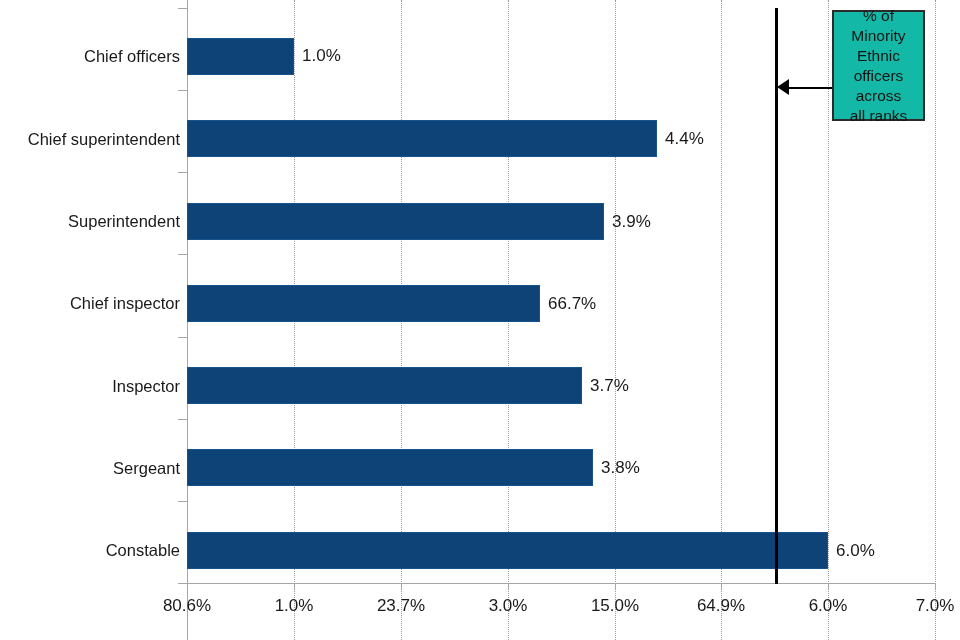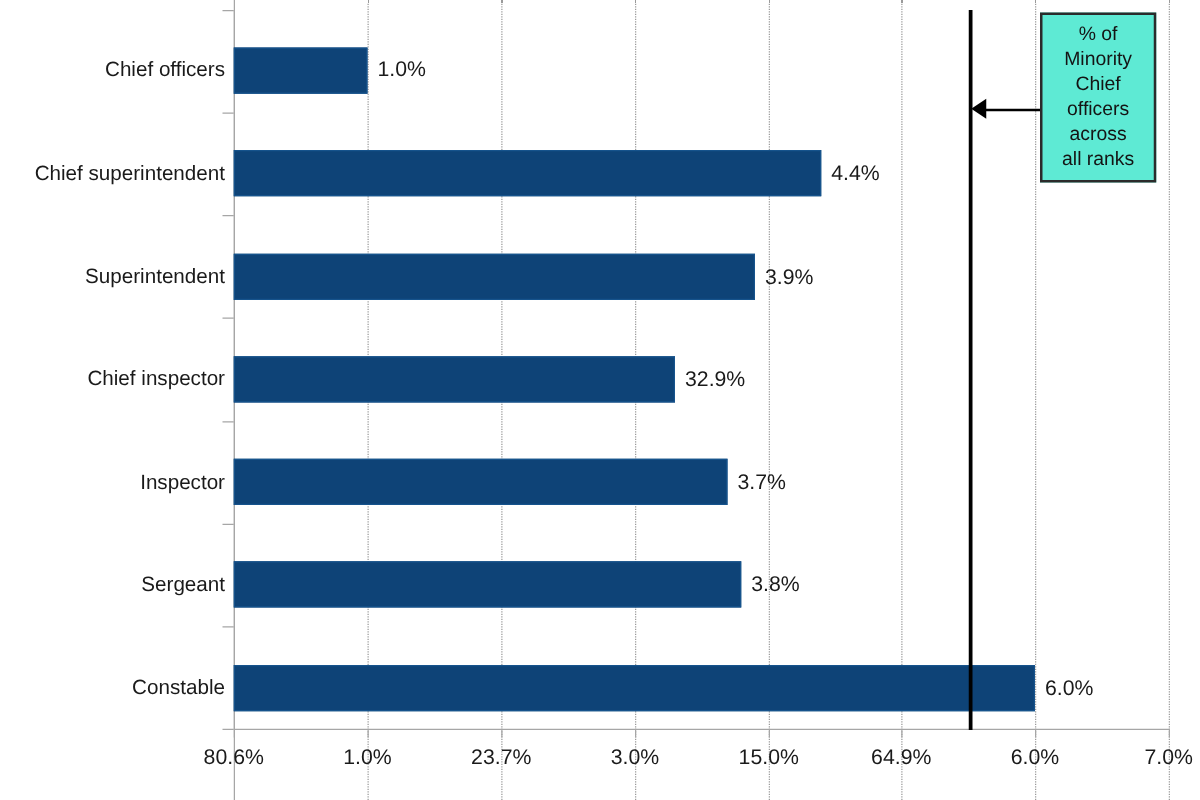--- a/index.html
+++ b/index.html
@@ -122,23 +122,23 @@
     width: 0;
     border-left: 3px solid #000000;
   }
 
   
   .callout-box {
     position: absolute;
     left: 832px;
     top: 10px;
     width: 93px;
-    height: 136px;
+    height: 111px;
     border: 2px solid #2b2b2b;
-    background: #5eead4;
+    background: #14b8a6;
     box-sizing: border-box;
     display: flex;
     align-items: center;
     justify-content: center;
   }
   .callout-text {
     font-size: 15.5px;
     line-height: 20px;
     text-align: center;
     color: #141414;
@@ -234,35 +234,35 @@
     <div class="bar" style="left:187px; top:285px; width:353px;"></div>
     <div class="bar" style="left:187px; top:367px; width:395px;"></div>
     <div class="bar" style="left:187px; top:449px; width:406px;"></div>
     <div class="bar" style="left:187px; top:532px; width:641px;"></div>
   </div>
 
   <div>
     <div class="data-label" style="left:302px; top:47px;">1.0%</div>
     <div class="data-label" style="left:665px; top:130px;">4.4%</div>
     <div class="data-label" style="left:612px; top:213px;">3.9%</div>
-    <div class="data-label" style="left:548px; top:295px;">32.9%</div>
+    <div class="data-label" style="left:548px; top:295px;">66.7%</div>
     <div class="data-label" style="left:590px; top:377px;">3.7%</div>
     <div class="data-label" style="left:601px; top:459px;">3.8%</div>
     <div class="data-label" style="left:836px; top:542px;">6.0%</div>
   </div>
 
   <div class="ref-line" style="left:775px;"></div>
 
   <div class="callout-arrow-shaft"></div>
   <div class="callout-arrow-head"></div>
 
   <div class="callout-box">
     <div class="callout-text">
       <div>% of</div>
       <div>Minority</div>
-      <div>Chief</div>
+      <div>Ethnic</div>
       <div>officers</div>
       <div>across</div>
       <div>all ranks</div>
     </div>
   </div>
 
 </div>
 
 </body></html>

